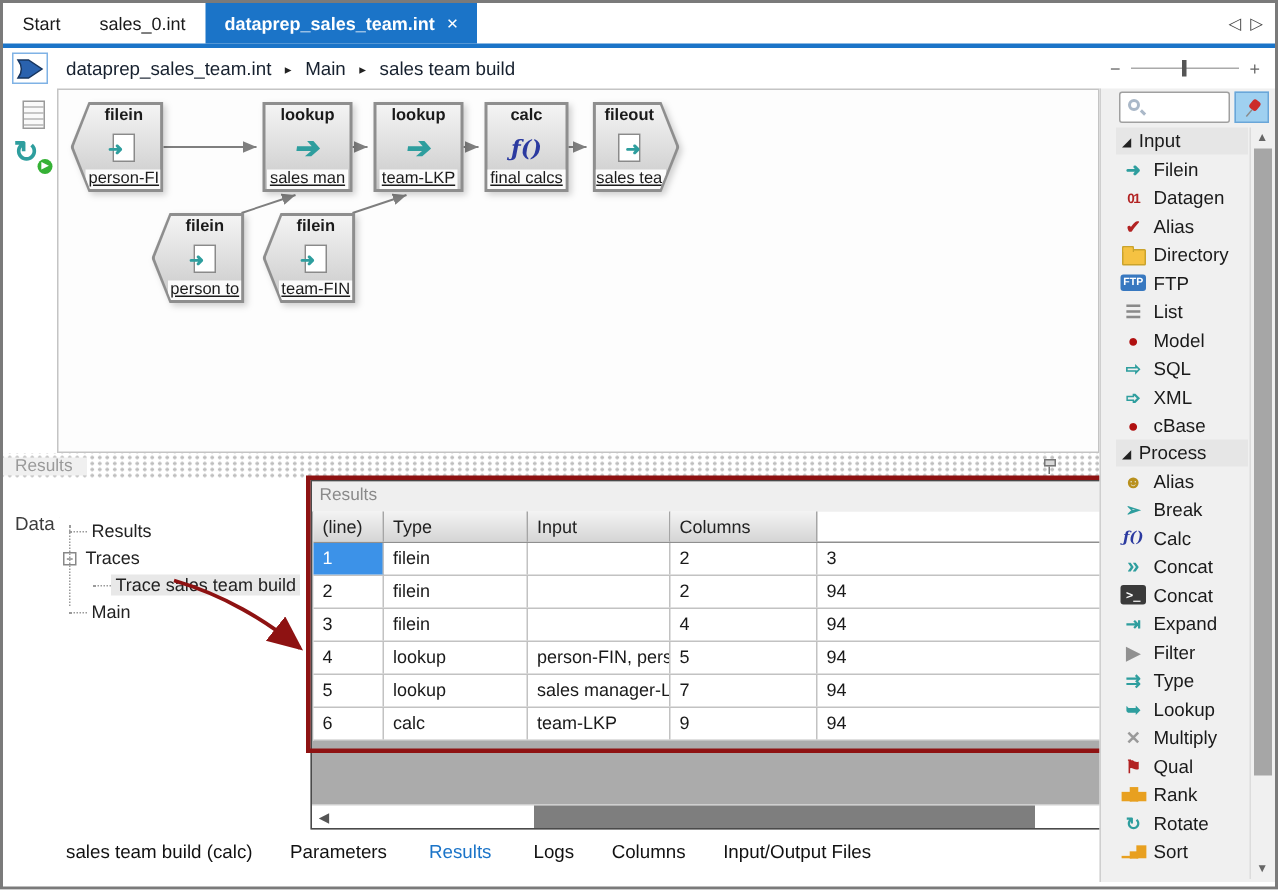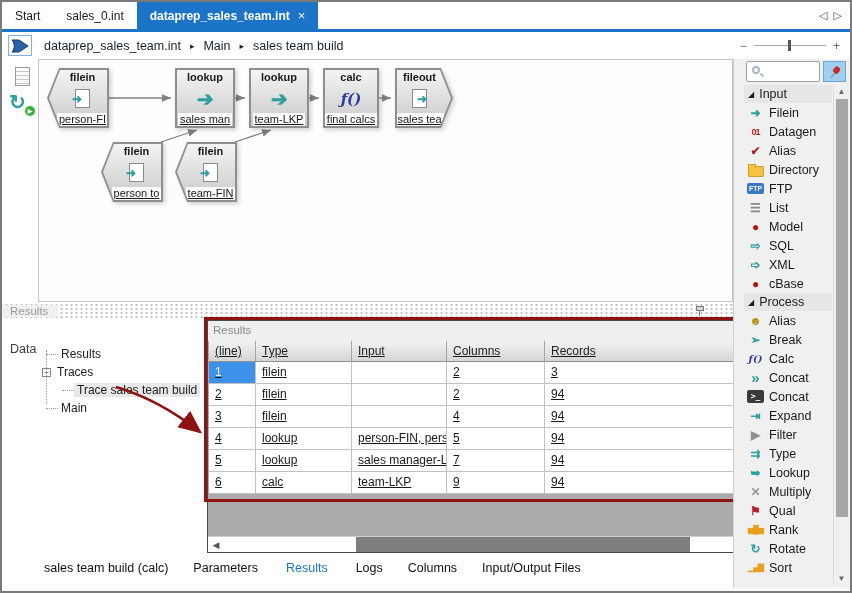--- a/index.html
+++ b/index.html
@@ -71,21 +71,21 @@
     font-size:8px; line-height:7px; text-align:center; color:#333; }
   .tree-label { padding:0 3px; }
   .tree-item.selected .tree-label { background:#e8e8e8; }
   .tree-vline { position:absolute; left:44px; top:348px; height:54px; border-left:1px dotted #9a9a9a; }
 
   
   .table-box { position:absolute; left:205px; top:318px; width:540px; height:233px; background:#ababab; border:1px solid #4a4a4a;
     display:flex; flex-direction:column; }
   .table-title { height:20px; background:#efefef; color:#8a8a8a; font-size:11.5px; padding:3px 0 0 5px; }
   .grid { margin:0 1px; background:#fff; }
-  .grid-row { display:flex; height:22px; border-bottom:1px solid #c2c2c2; background:#fff;text-decoration:underline; }
+  .grid-row { display:flex; height:22px; border-bottom:1px solid #c2c2c2; background:#fff; }
   .grid-row.head { height:21px; border-bottom:1px solid #8f8f8f; }
   .cell { border-right:1px solid #c2c2c2; padding:3px 0 0 6px; font-size:12px; overflow:hidden; white-space:nowrap; }
   .head .cell { background:linear-gradient(#f3f3f3,#d5d5d5); border-right:1px solid #a5a5a5; color:#222; }
   .c0 { width:47px; } .c1 { width:96px; } .c2 { width:95px; } .c3 { width:98px; } .c4 { flex:1; border-right:none; }
   .cell.sel { background:#3c92e8; color:#fff; }
   .gray-fill { flex:1; background:#ababab; }
   .hscroll { height:16px; background:#fff; display:flex; align-items:center; border-top:1px solid #cfcfcf; }
   .hs-arrow { width:16px; text-align:center; font-size:9px; color:#555; }
   .hs-track { flex:1; position:relative; height:100%; }
   .hs-thumb { position:absolute; left:26%; width:66%; top:0; height:100%; background:#7e7e7e; }
@@ -296,21 +296,20 @@
   <div class="tree-vline"></div>
 
   <div class="table-box">
     <div class="table-title">Results</div>
     <div class="grid">
       <div class="grid-row head">
         <span class="cell c0">(line)</span>
         <span class="cell c1">Type</span>
         <span class="cell c2">Input</span>
         <span class="cell c3">Columns</span>
-        <span class="cell c4">Records</span>
       </div>
       <div class="grid-row">
         <span class="cell c0 sel">1</span>
         <span class="cell c1">filein</span>
         <span class="cell c2"></span>
         <span class="cell c3">2</span>
         <span class="cell c4">3</span>
       </div>
       <div class="grid-row">
         <span class="cell c0">2</span>

